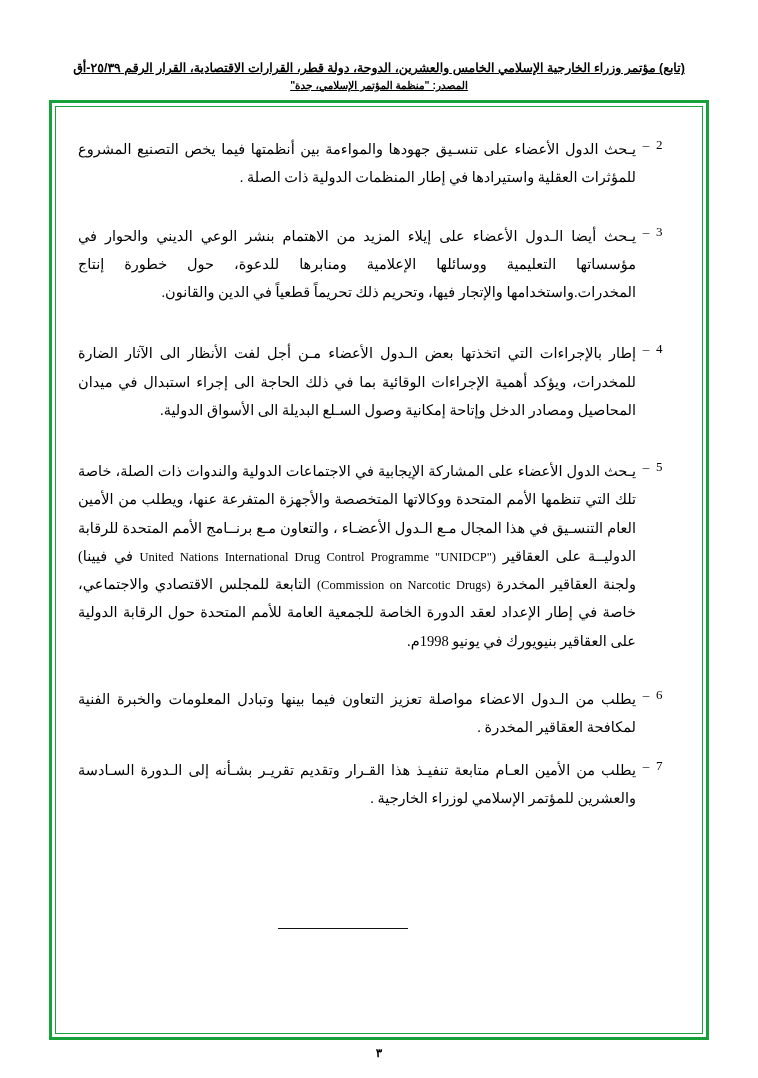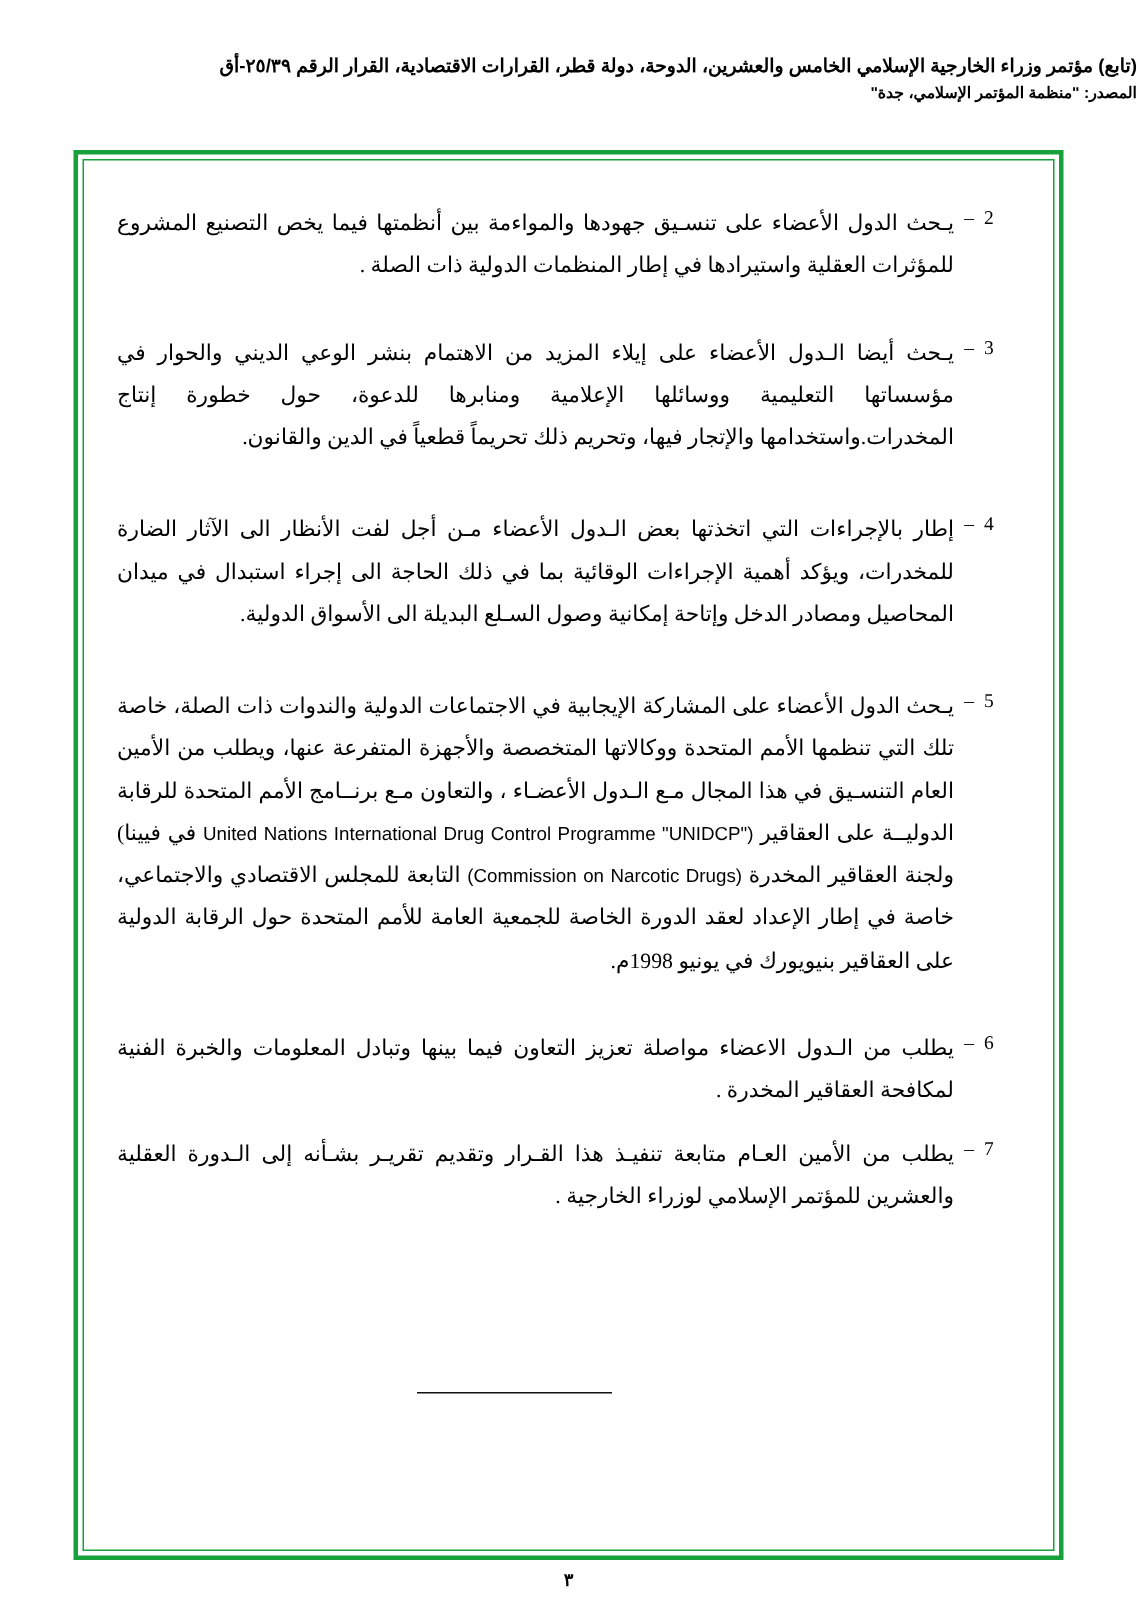--- a/index.html
+++ b/index.html
@@ -13,24 +13,26 @@
     height: 1078px;
     background: #ffffff;
     font-family: "Liberation Serif", "DejaVu Serif", serif;
     color: #000000;
     overflow: hidden;
   }
 
   
   .header {
     position: absolute;
-    top: 36px;
+    top: 60px;
     left: 0;
     right: 0;
+    text-align: center;
     direction: rtl;
+    text-decoration: underline;
   }
   .header-line1 {
     font-family: "Liberation Sans", sans-serif;
     font-weight: bold;
     font-size: 12.5px;
     letter-spacing: 0px;
     color: #000;
     white-space: nowrap;
   }
   .header-line2 {
@@ -102,21 +104,21 @@
     text-align: justify;
     text-align-last: right;
     direction: rtl;
   }
   .ptext b {
     font-weight: normal;
   }
   .lat {
     direction: ltr;
     unicode-bidi: embed;
-    font-family: Liberation Sans, sans-serif;
+    font-family: Liberation Serif, serif;
     font-size: 12.5px;
   }
 
   
   .p2 { margin-bottom: 30px; }
   .p3 { margin-bottom: 33px; }
   .p4 { margin-bottom: 33px; }
   .p5 { margin-bottom: 30px; }
   .p6 { margin-bottom: 14px; }
   .p7 { margin-bottom: 0px; }
@@ -186,21 +188,21 @@
 
     <div class="para p6">
       <div class="num">6</div>
       <div class="dash">–</div>
       <div class="ptext"><b>يطلب</b><span> من الـدول الاعضاء مواصلة تعزيز التعاون فيما بينها وتبادل المعلومات والخبرة الفنية لمكافحة العقاقير المخدرة .</span></div>
     </div>
 
     <div class="para p7">
       <div class="num">7</div>
       <div class="dash">–</div>
-      <div class="ptext"><b>يطلب</b><span> من الأمين العـام متابعة تنفيـذ هذا القـرار وتقديم تقريـر بشـأنه إلى الـدورة العقلية والعشرين للمؤتمر الإسلامي لوزراء الخارجية .</span></div>
+      <div class="ptext"><b>يطلب</b><span> من الأمين العـام متابعة تنفيـذ هذا القـرار وتقديم تقريـر بشـأنه إلى الـدورة السـادسة والعشرين للمؤتمر الإسلامي لوزراء الخارجية .</span></div>
     </div>
 
   </div>
 
   <div class="rule"></div>
 
   <div class="footer">٣</div>
 
 </div>
 

